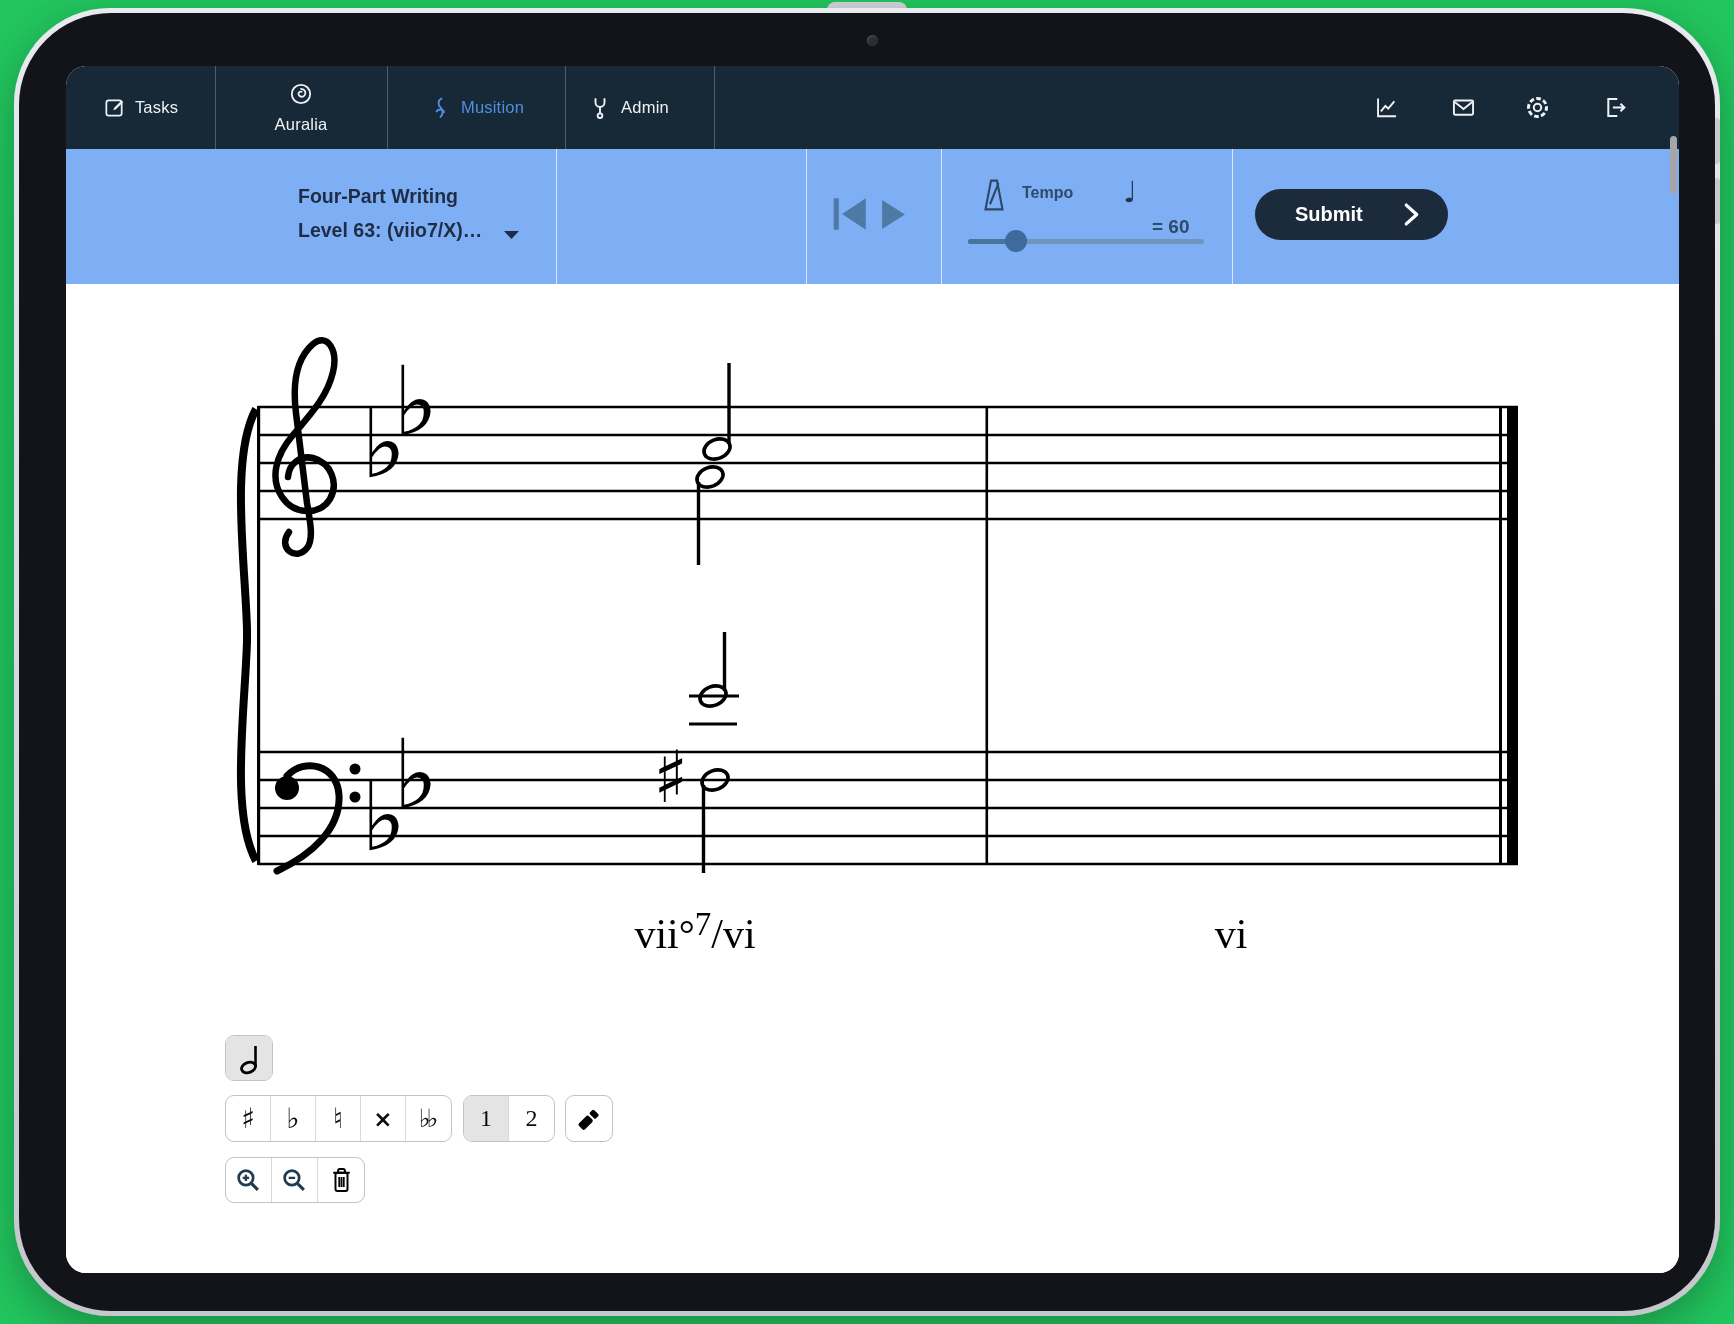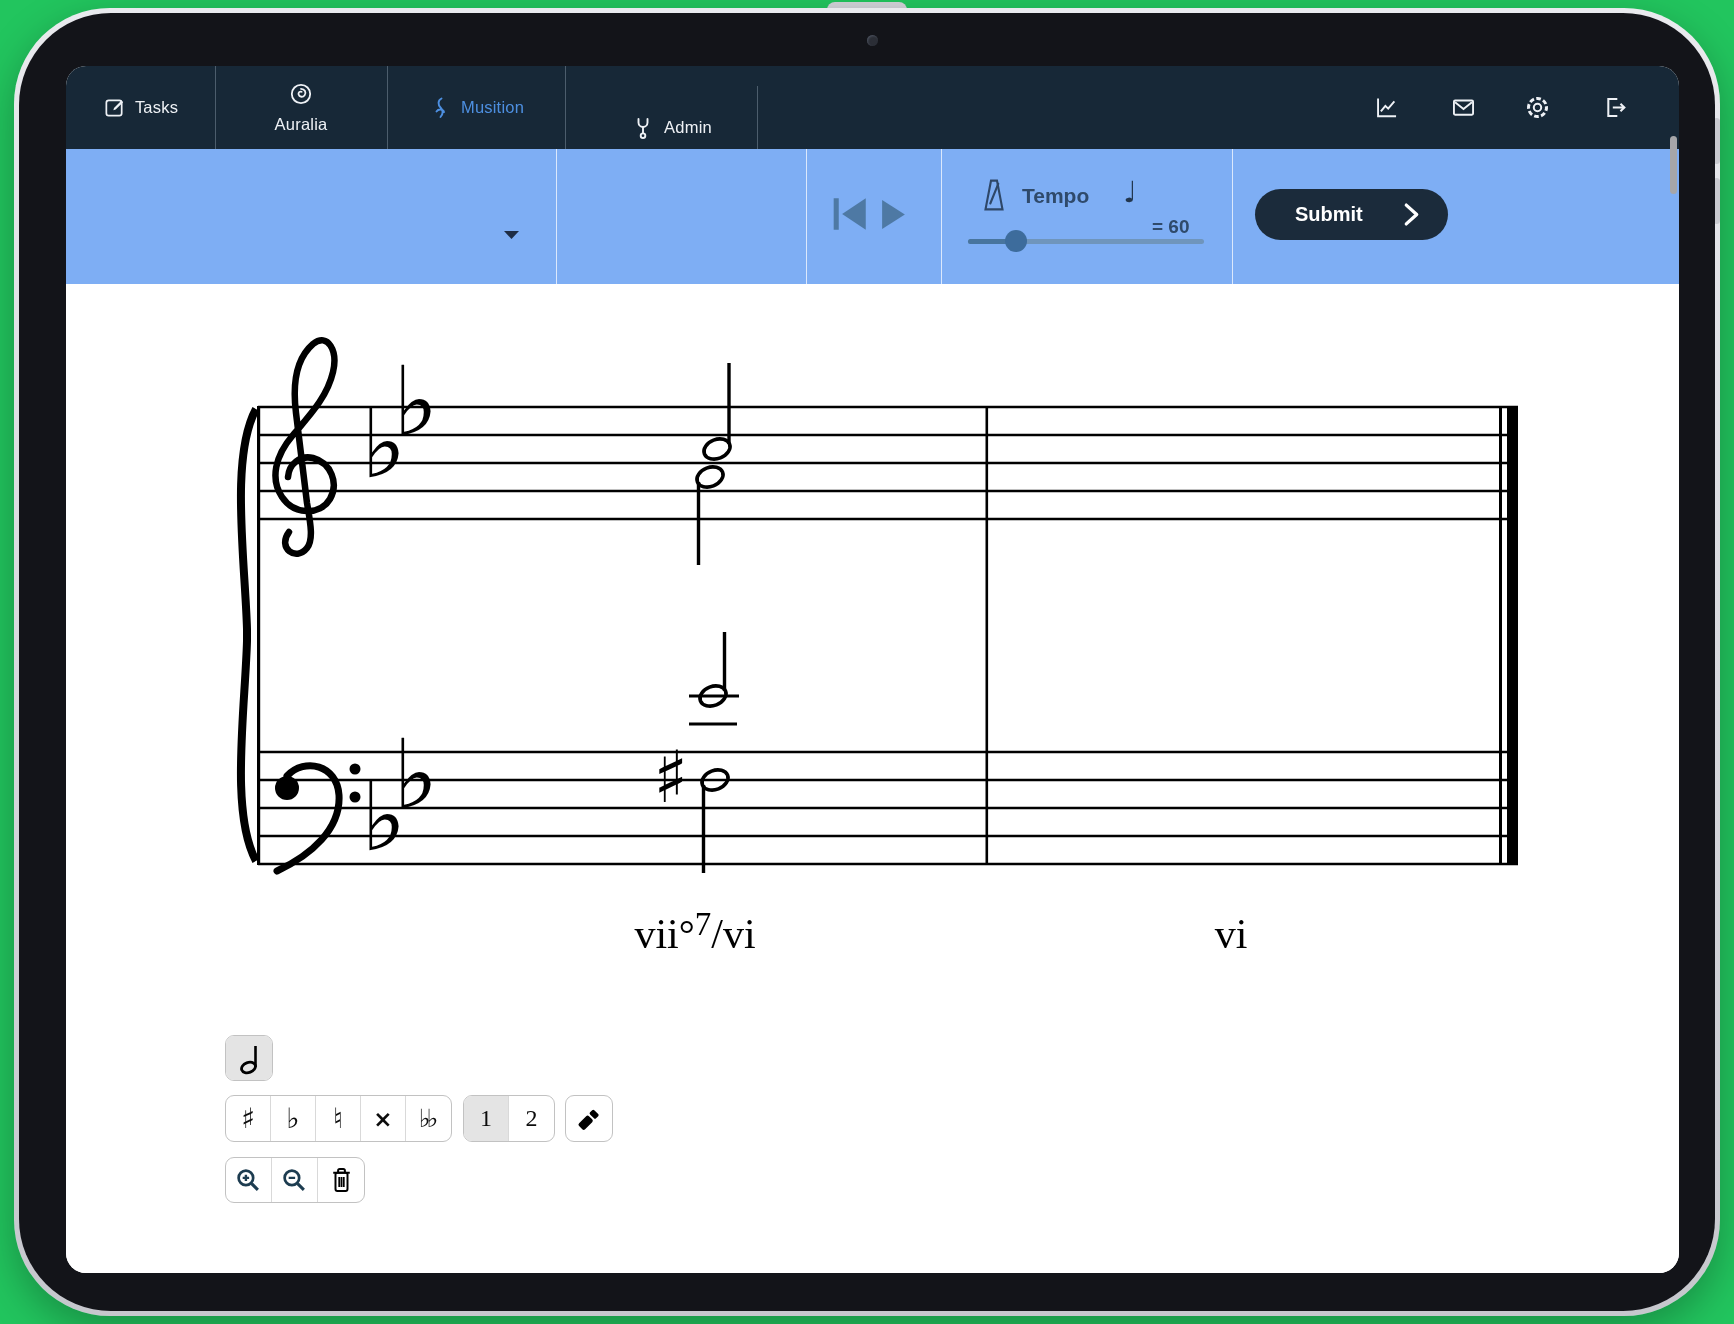--- a/index.html
+++ b/index.html
@@ -29,21 +29,21 @@
   .task-bar{position:absolute;left:0;top:83px;width:1613px;height:135px;background:#7eaef4;}
   .tb-divider{position:absolute;top:0;width:1px;height:135px;background:rgba(255,255,255,.72);}
   .level-block{position:absolute;left:232px;top:30px;color:#1e2d45;font-weight:700;font-size:19.5px;
                line-height:34px;cursor:pointer;}
   .level-caret{position:absolute;left:437px;top:77px;cursor:pointer;}
   .qs-block{position:absolute;left:512px;top:34px;width:203px;color:#1e2d45;font-weight:700;
             font-size:18.5px;line-height:31px;}
   .qs-row{display:flex;justify-content:space-between;}
   .pb-btn{position:absolute;cursor:pointer;}
   .tempo-icon{position:absolute;left:914px;top:29px;}
-  .tempo-label{position:absolute;left:956px;top:35px;font-size:21px;font-weight:600;color:#2f4a6b;}
+  .tempo-label{position:absolute;left:956px;top:35px;font-size:16px;font-weight:600;color:#2f4a6b;}
   .tempo-note{position:absolute;left:1057px;top:26px;font-size:29px;color:#22364e;
               font-family:"DejaVu Sans",sans-serif;}
   .tempo-value{position:absolute;left:1086px;top:35px;font-size:19px;font-weight:600;color:#2f4a6b;margin-top:32px;}
   .slider{position:absolute;left:902px;top:81px;width:236px;height:22px;cursor:pointer;}
   .slider .track{position:absolute;left:0;top:9px;width:100%;height:5px;border-radius:3px;background:#6f95bc;}
   .slider .track-active{position:absolute;left:0;top:9px;width:48px;height:5px;border-radius:3px;background:#48759e;}
   .slider .thumb{position:absolute;left:37px;top:0;width:22px;height:22px;border-radius:50%;background:#3d6c9c;}
   .submit-btn{position:absolute;left:1189px;top:40px;width:193px;height:51px;border-radius:26px;
               background:#1b2b3b;display:flex;align-items:center;cursor:pointer;}
   .submit-btn .lbl{color:#fff;font-size:20px;font-weight:700;margin-left:40px;}
@@ -90,21 +90,21 @@
               <path d="M12 6.8 C 15.8 6.8 17.6 10.4 15.6 13.2 C 13.9 15.6 10.3 15.1 9.6 12.6 C 9 10.5 10.8 9 12.6 9.8" fill="none" stroke="#eef1f5" stroke-width="1.8" stroke-linecap="round"></path>
             </svg>
             <span class="lbl">Auralia</span>
           </div>
           <div class="nav-tab active" style="left:321px;width:178px;">
             <svg width="24" height="24" viewBox="0 0 24 24">
               <path d="M13.5 2.5 C 9.5 4.5 10 9 12.5 11.5 C 15 14 15.5 17.5 12.5 21 M 8.5 15.5 C 10.5 12.5 15 13 16 16" fill="none" stroke="#4d8fe0" stroke-width="1.9" stroke-linecap="round"></path>
             </svg>
             <span class="lbl">Musition</span>
           </div>
-          <div class="nav-tab" style="left:520px;width:171px;margin-top:20px;">
+          <div class="nav-tab" style="left:477px;width:171px;">
             <svg width="24" height="24" viewBox="0 0 24 24">
               <path d="M7.5 3 V6.5 a4.5 4.5 0 0 0 9 0 V3" fill="none" stroke="#eef1f5" stroke-width="1.9" stroke-linecap="round"></path>
               <path d="M12 11 V17.2" stroke="#eef1f5" stroke-width="1.9" stroke-linecap="round"></path>
               <circle cx="12" cy="19.7" r="2.3" fill="none" stroke="#eef1f5" stroke-width="1.9"></circle>
             </svg>
             <span class="lbl">Admin</span>
           </div>
 
           <span class="nav-right-icon" style="left:1307px;">
             <svg width="27" height="27" viewBox="0 0 24 24">
@@ -131,20 +131,24 @@
             </svg>
           </span>
         </div>
 
         <div class="task-bar">
           <div class="tb-divider" style="left:490px;"></div>
           <div class="tb-divider" style="left:740px;"></div>
           <div class="tb-divider" style="left:875px;"></div>
           <div class="tb-divider" style="left:1166px;"></div>
 
+          <div class="level-block">
+            <div>Four-Part Writing</div>
+            <div>Level 63: (viio7/X)…</div>
+          </div>
           <span class="level-caret">
             <svg width="17" height="10" viewBox="0 0 17 10">
                 <polygon points="1,1 16,1 8.5,9" fill="#1e2d45"></polygon>
               </svg>
           </span>
 
 
           <span class="pb-btn" style="left:766px;top:47px;">
             <svg width="36" height="36" viewBox="0 0 32 32">
               <rect x="1.5" y="2" width="4.5" height="28" fill="#4e79a4"></rect>

